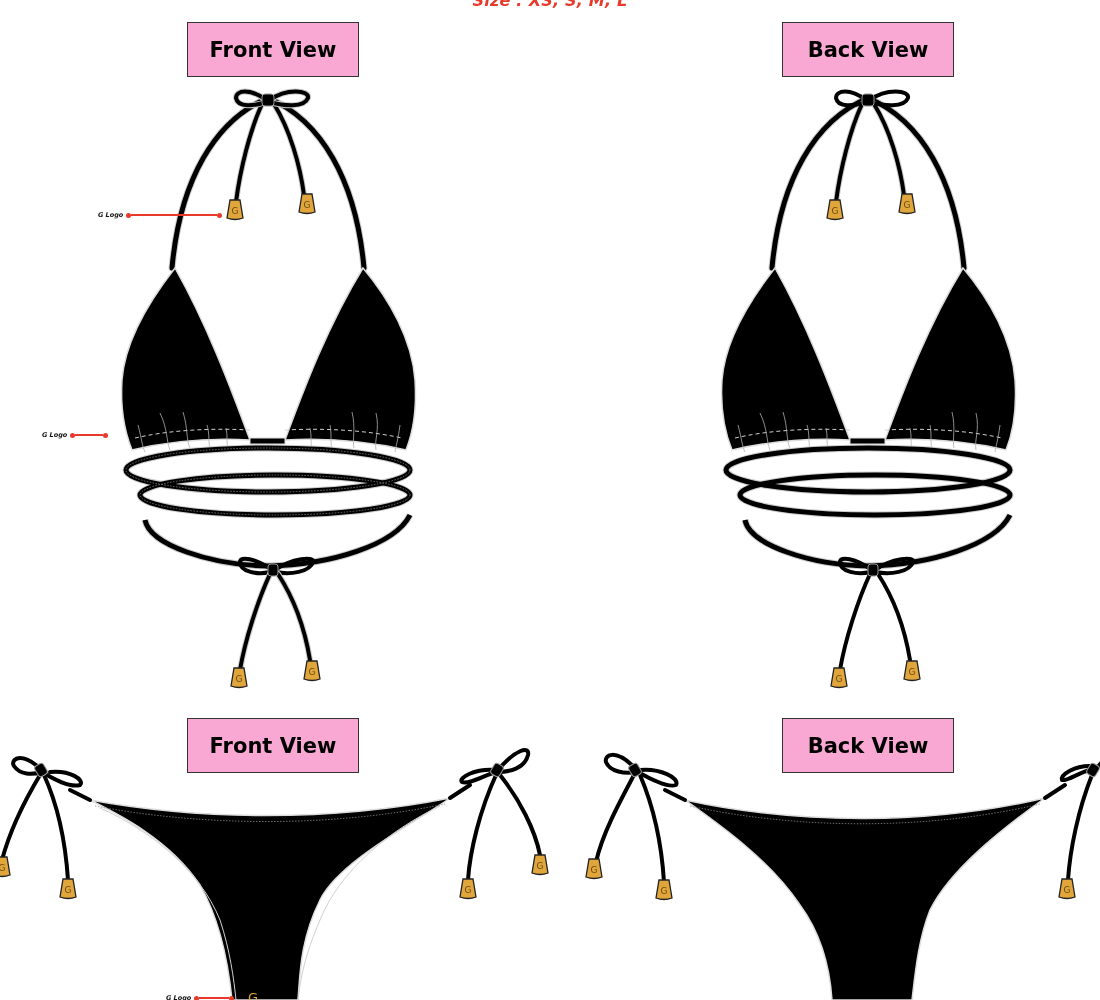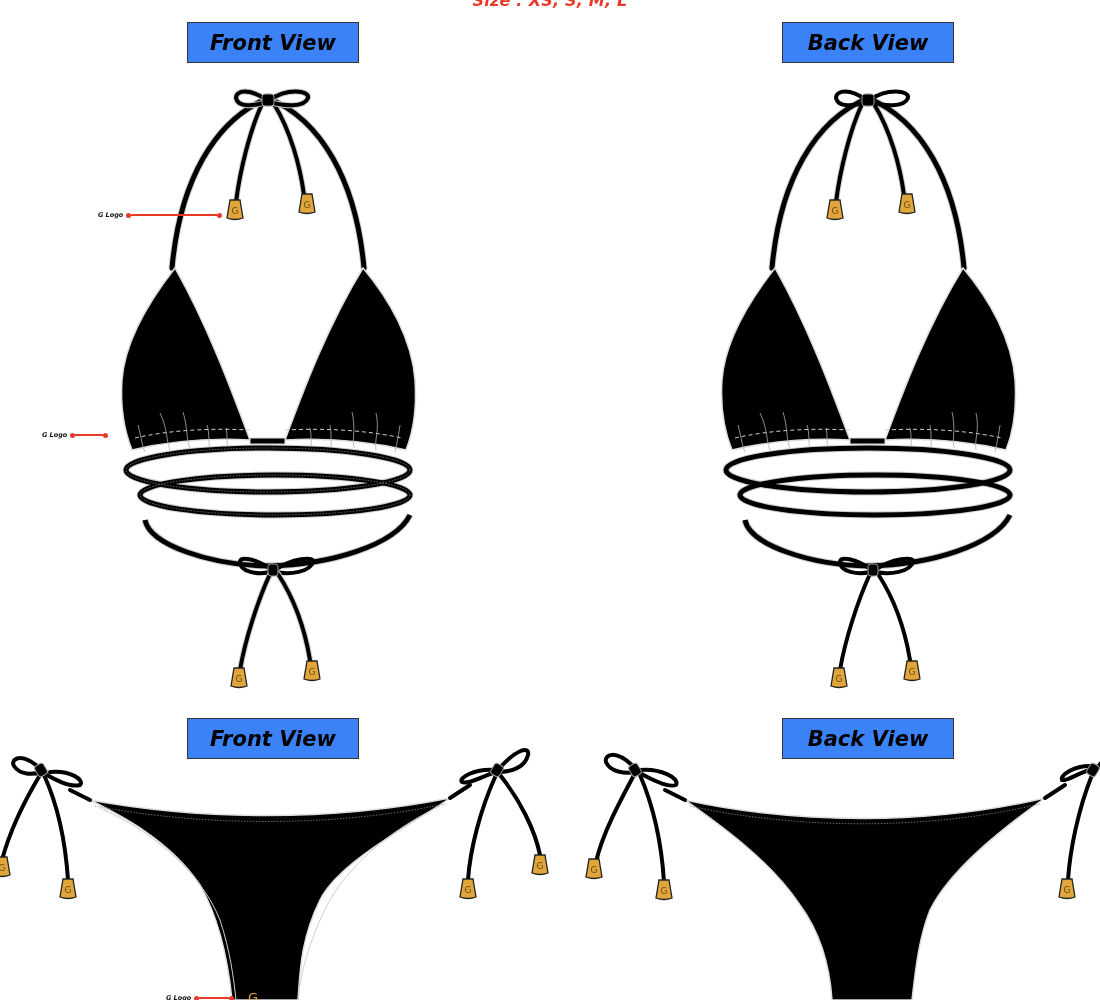--- a/index.html
+++ b/index.html
@@ -1,18 +1,18 @@
 <!DOCTYPE html>
 <html><head>
 <meta charset="utf-8">
 <style>
   html,body{margin:0;padding:0;background:#ffffff;}
   body{width:1100px;height:1000px;position:relative;overflow:hidden;font-family:"DejaVu Sans",sans-serif;}
   .size-title{position:absolute;left:0;width:1100px;top:-9px;text-align:center;color:#e8392b;font-weight:bold;font-style:italic;font-size:16px;letter-spacing:0.2px;}
-  .view-box{position:absolute;width:172px;height:41px;border:1.5px solid #333;background:#3b82f6;display:flex;align-items:center;justify-content:center;font-weight:bold;font-style:italic;font-size:21px;color:#000;box-sizing:border-box;}
+  .view-box{position:absolute;width:172px;height:55px;border:1.5px solid #333;background:#f9a8d4;display:flex;align-items:center;justify-content:center;font-weight:bold;font-size:21px;color:#000;box-sizing:border-box;}
   .callout{position:absolute;display:flex;align-items:center;justify-content:space-between;}
   .callout-label{font-weight:bold;font-style:italic;font-size:6.5px;color:#111;margin-right:3px;white-space:nowrap;}
   .callout-line{height:1.5px;background:#e8392b;position:relative;}
   .dot{width:5px;height:5px;border-radius:50%;background:#e8392b;flex:none;}
   svg.art{position:absolute;left:0;top:0;}
 </style>
 </head>
 <body>
 
 <div class="size-title">Size : XS, S, M, L</div>

